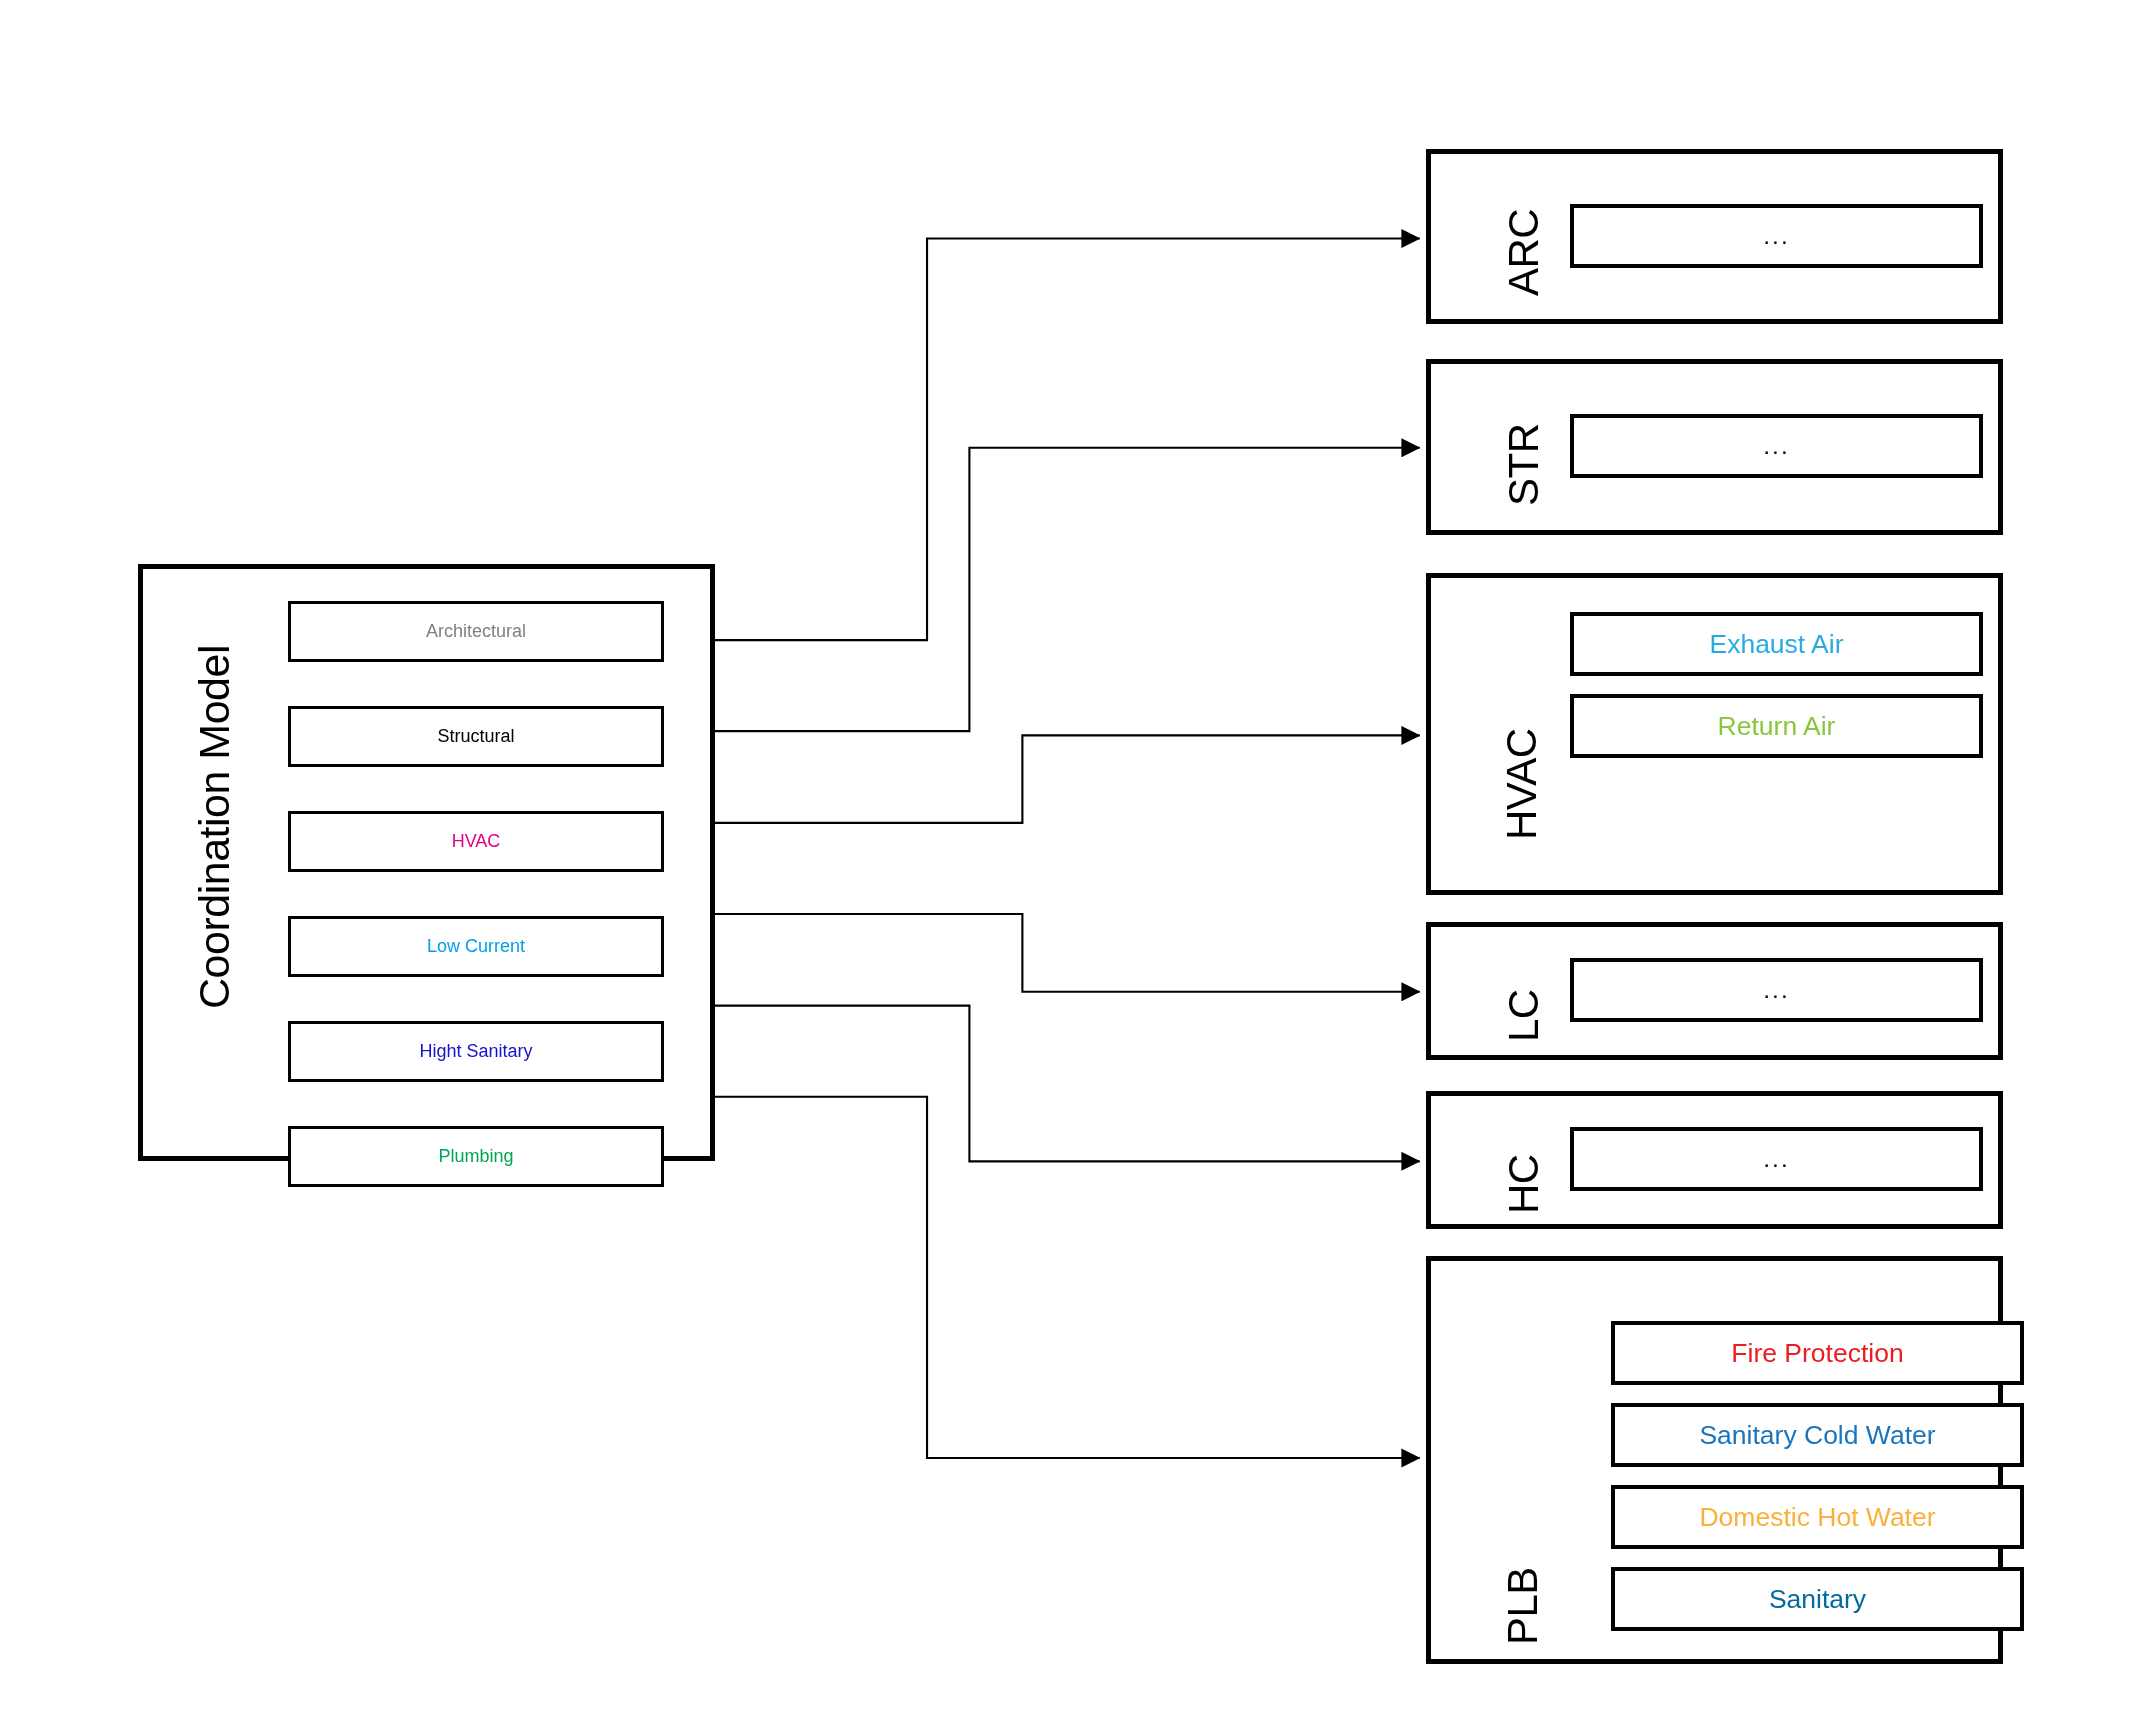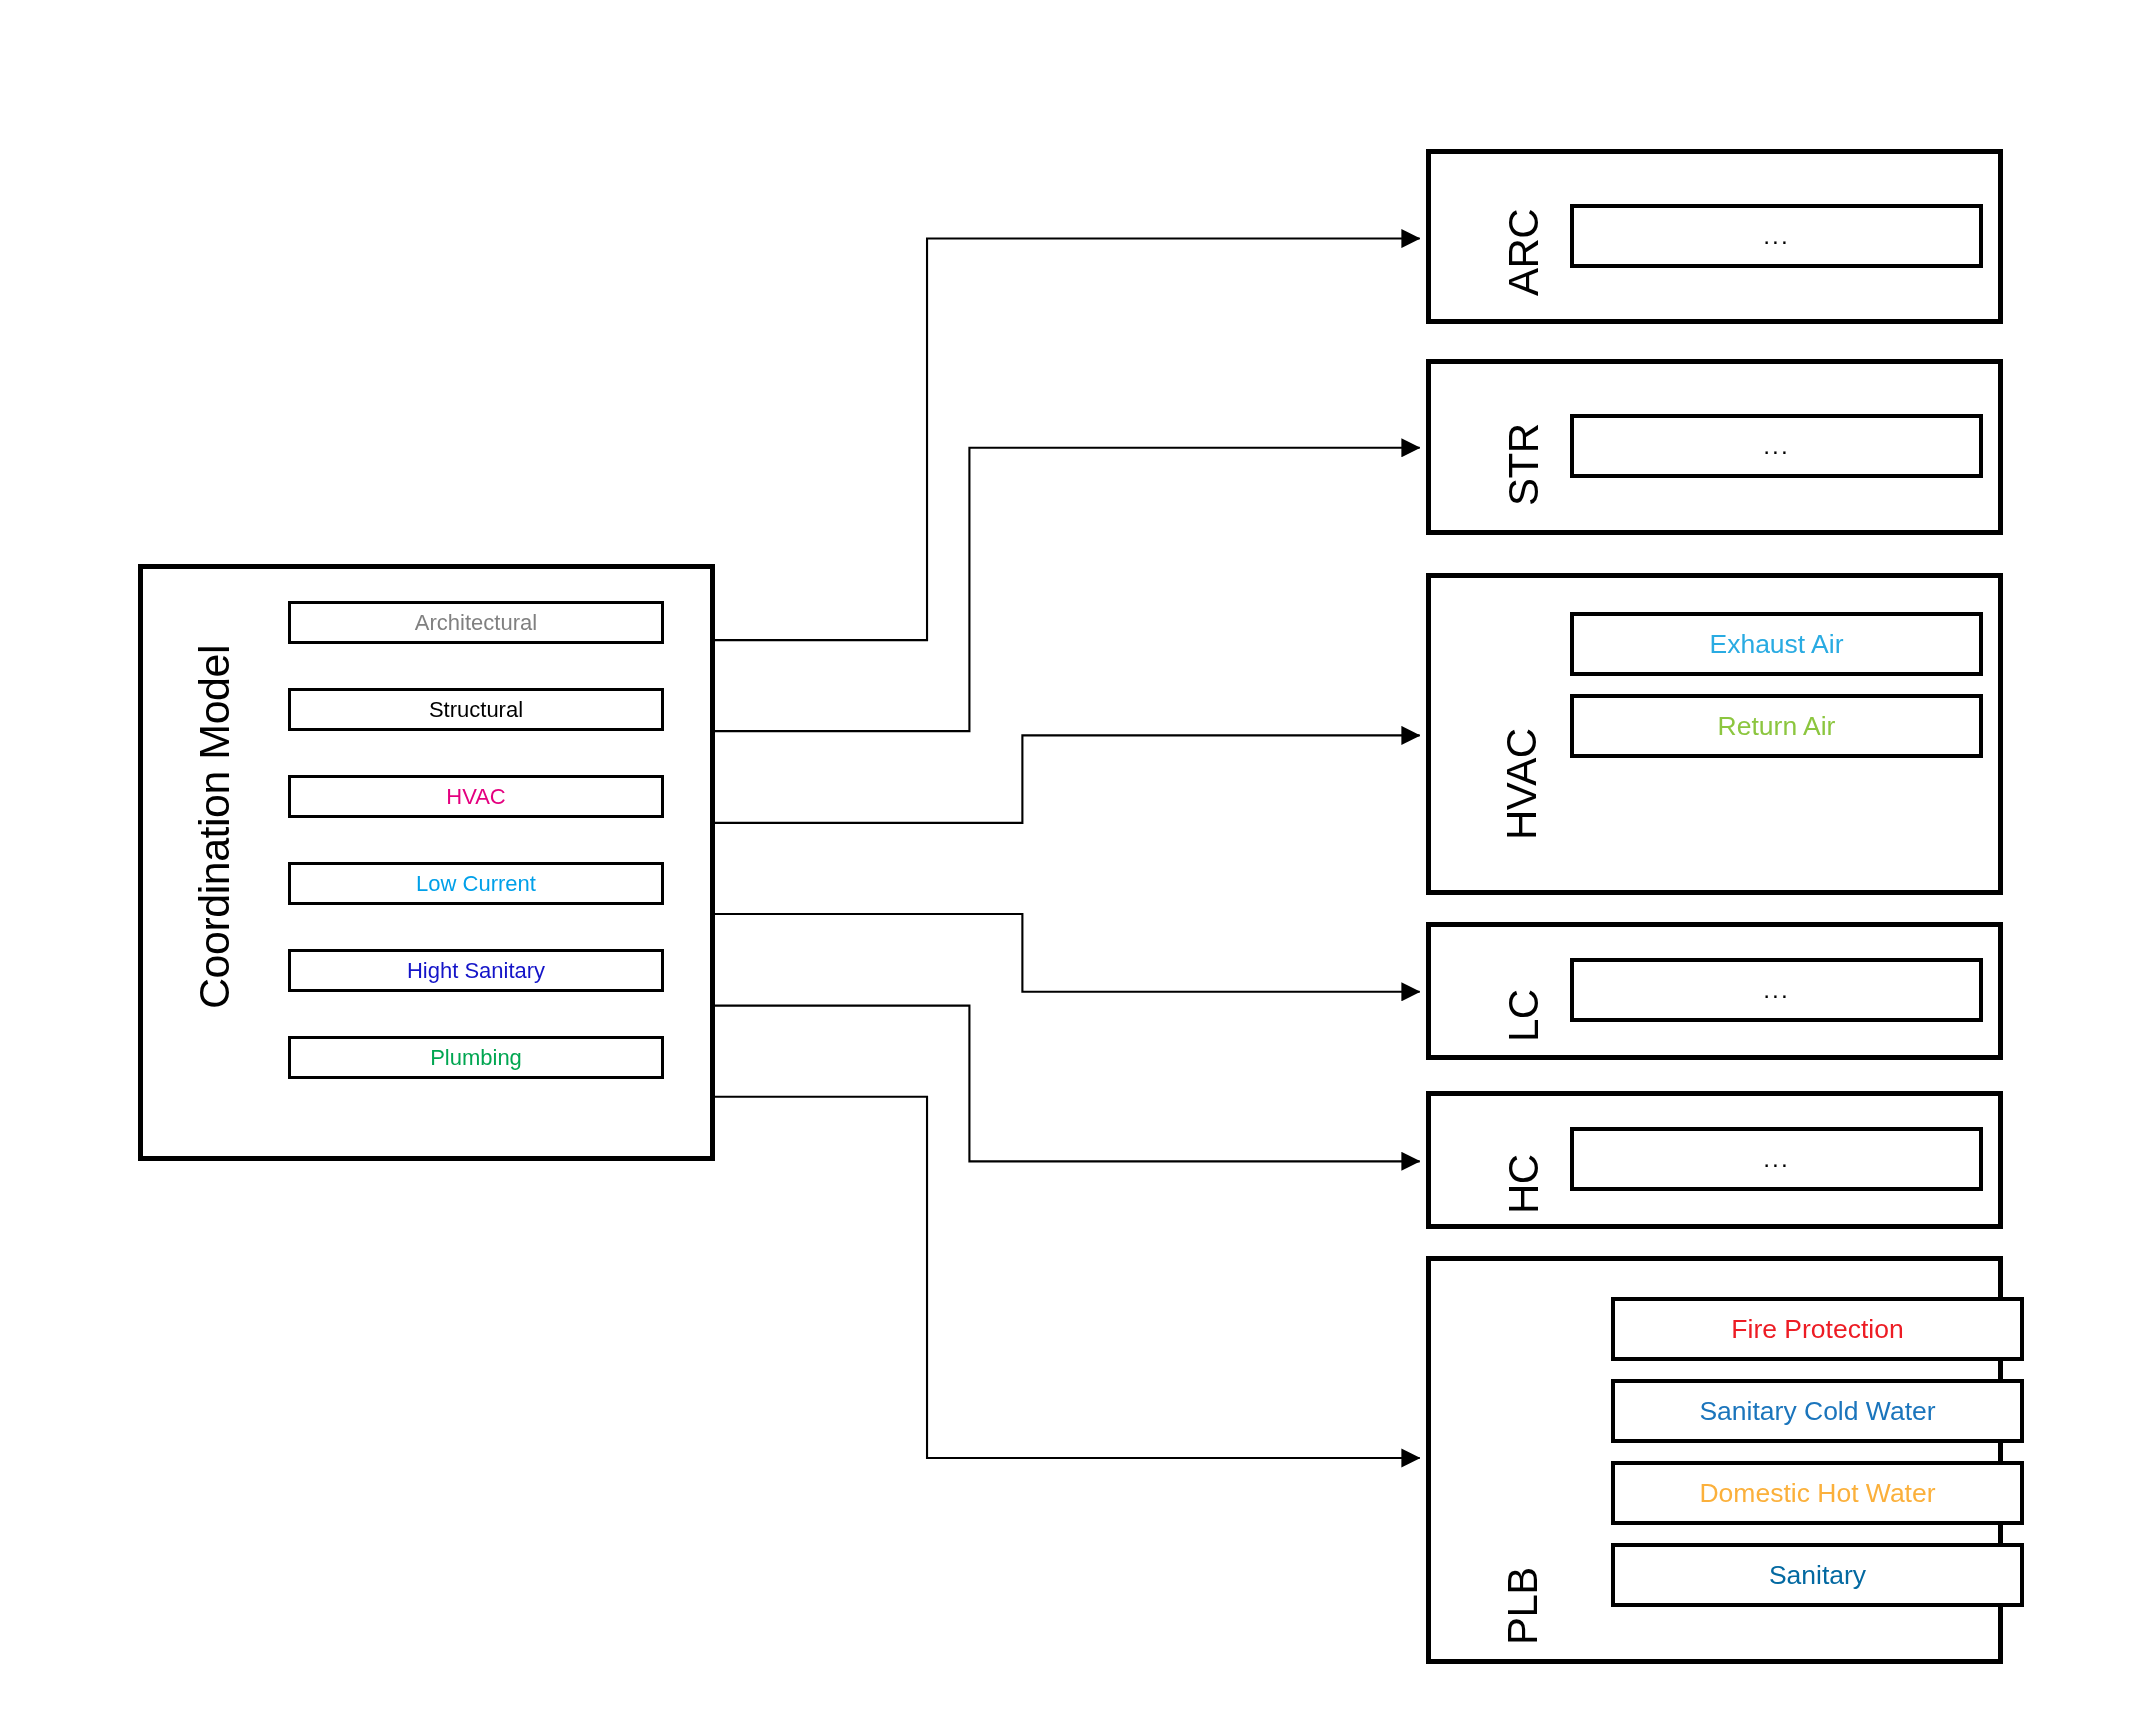--- a/index.html
+++ b/index.html
@@ -12,23 +12,23 @@
     border:5.8px solid #000;box-sizing:border-box;background:#fff;
   }
   .coord-title{
     position:absolute;left:-146px;top:226px;width:434px;height:64px;
     transform:rotate(-90deg);
     display:flex;align-items:center;justify-content:center;
     font-size:43px;color:#000;white-space:nowrap;letter-spacing:-0.5px;
   }
   .disc-list{position:absolute;left:145px;top:32px;width:376px;}
   .disc-box{
-    width:376px;height:43px;border:3.7px solid #000;box-sizing:border-box;
+    width:376px;height:61px;border:3.7px solid #000;box-sizing:border-box;
     background:#fff;display:flex;align-items:center;justify-content:center;
-    font-size:22px;margin-bottom:44px;
+    font-size:18px;margin-bottom:44px;
   }
   .disc-box:last-child{margin-bottom:0;}
 
   
   .sys-panel{
     position:absolute;left:1426px;width:577px;
     border:5.8px solid #000;box-sizing:border-box;background:#fff;
   }
   .sys-code{
     position:absolute;
@@ -120,21 +120,21 @@
     <div class="sys-code" style="left:69px;top:118px;">HC</div>
     <div class="sys-items" style="top:31px;">
       <div class="sys-item">
         <span class="dots">...</span>
       </div>
     </div>
   </div>
 
   <div class="sys-panel" style="top:1256px;height:408px;">
     <div class="sys-code" style="left:68px;top:384px;">PLB</div>
-    <div class="sys-items" style="top:36px;padding-left:41px;">
+    <div class="sys-items" style="top:60px;padding-left:41px;">
       <div class="sys-item" style="color:#ED1C24">Fire Protection</div>
       <div class="sys-item" style="color:#1B75BC">Sanitary Cold Water</div>
       <div class="sys-item" style="color:#FBB03B">Domestic Hot Water</div>
       <div class="sys-item" style="color:#0369a1">Sanitary</div>
     </div>
   </div>
 
 </div>
 
 

